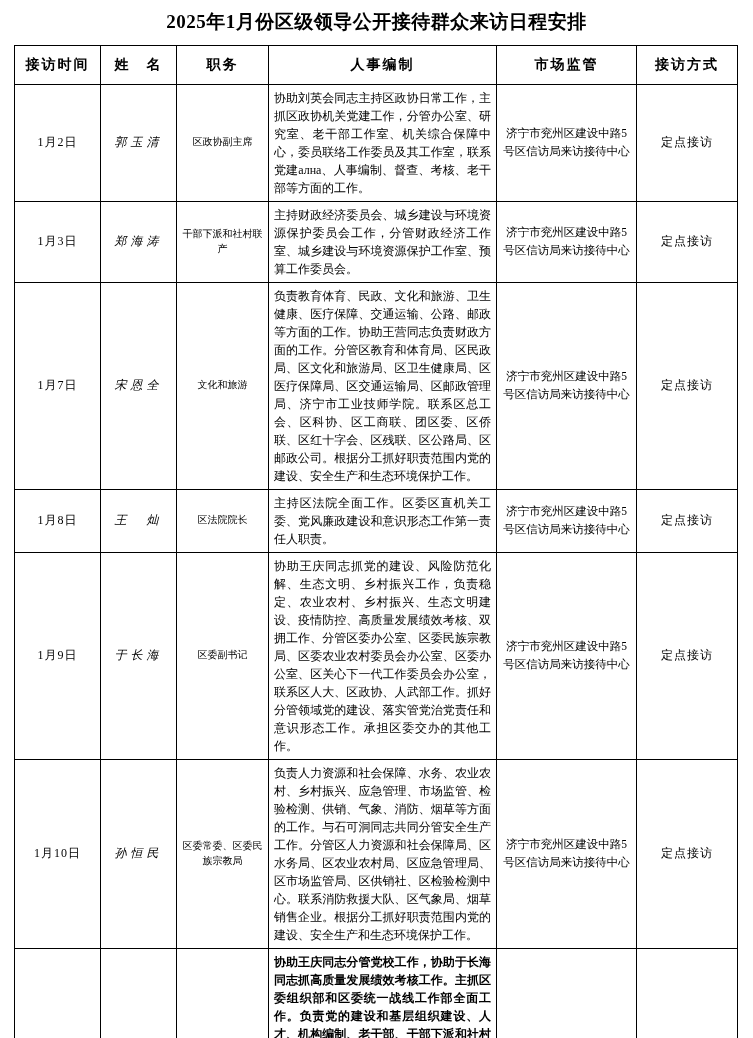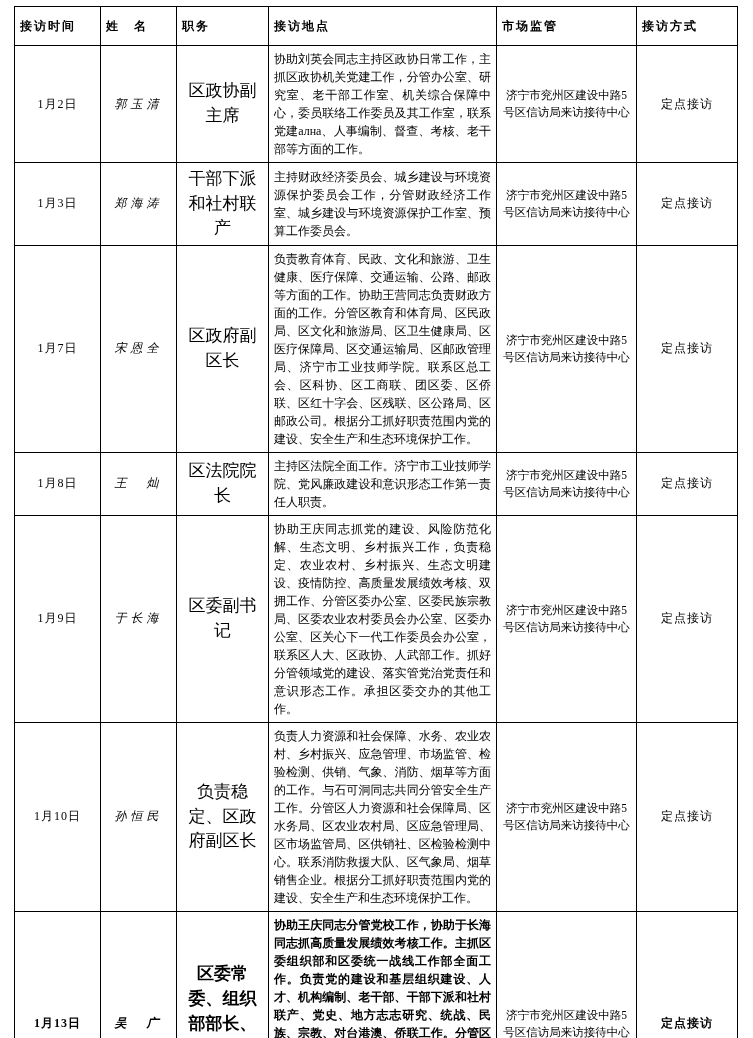--- a/index.html
+++ b/index.html
@@ -31,23 +31,23 @@
     width: 723px;
     table-layout: fixed;
   }
   table.schedule th,
   table.schedule td {
     border: 1px solid #000000;
     vertical-align: middle;
     padding: 4px 5px;
   }
   table.schedule th {
-    font-size: 12px;
+    font-size: 14px;
     font-weight: bold;
-    text-align: left;
+    text-align: center;
     height: 30px;
     letter-spacing: 2px;
   }
   .col-time   { width: 86px; }
   .col-name   { width: 76px; }
   .col-post   { width: 92px; }
   .col-duty   { width: 228px; }
   .col-place  { width: 140px; }
   .col-way    { width: 101px; }
 
@@ -56,21 +56,21 @@
     font-size: 12px;
     letter-spacing: 1px;
   }
   td.c-name {
     letter-spacing: 4px;
     padding-left: 9px;
     font-style: italic;
   }
   td.c-post {
     text-align: center;
-    font-size: 17px;
+    font-size: 10px;
     line-height: 1.45;
   }
   td.c-duty {
     text-align: justify;
     text-align-last: left;
     font-size: 12px;
     line-height: 1.5;
   }
   td.c-place {
     text-align: center;
@@ -85,36 +85,37 @@
   .bold-row td.c-post,
   .bold-row td.c-time,
   .bold-row td.c-name,
   .bold-row td.c-way { font-weight: bold; }
 </style>
 </head>
 <body>
 
 <div class="page">
 
+  <div class="doc-title">2025年1月份区级领导公开接待群众来访日程安排</div>
 
   <table class="schedule">
     <colgroup>
       <col class="col-time">
       <col class="col-name">
       <col class="col-post">
       <col class="col-duty">
       <col class="col-place">
       <col class="col-way">
     </colgroup>
     <thead>
       <tr>
         <th>接访时间</th>
         <th>姓　名</th>
         <th>职务</th>
-        <th>接访地点</th>
+        <th>人事编制</th>
         <th>市场监管</th>
         <th>接访方式</th>
       </tr>
     </thead>
     <tbody id="table-body">
         <tr>
           <td class="c-time">1月2日</td>
           <td class="c-name">郭玉清</td>
           <td class="c-post">区政协副主席</td>
           <td class="c-duty">协助刘英会同志主持区政协日常工作，主抓区政协机关党建工作，分管办公室、研究室、老干部工作室、机关综合保障中心，委员联络工作委员及其工作室，联系党建ална、人事编制、督查、考核、老干部等方面的工作。</td>
@@ -125,45 +126,45 @@
           <td class="c-time">1月3日</td>
           <td class="c-name">郑海涛</td>
           <td class="c-post">干部下派和社村联产</td>
           <td class="c-duty">主持财政经济委员会、城乡建设与环境资源保护委员会工作，分管财政经济工作室、城乡建设与环境资源保护工作室、预算工作委员会。</td>
           <td class="c-place">济宁市兖州区建设中路5号区信访局来访接待中心</td>
           <td class="c-way">定点接访</td>
         </tr>
         <tr>
           <td class="c-time">1月7日</td>
           <td class="c-name">宋恩全</td>
-          <td class="c-post">区政府副区长</td>
+          <td class="c-post">文化和旅游</td>
           <td class="c-duty">负责教育体育、民政、文化和旅游、卫生健康、医疗保障、交通运输、公路、邮政等方面的工作。协助王营同志负责财政方面的工作。分管区教育和体育局、区民政局、区文化和旅游局、区卫生健康局、区医疗保障局、区交通运输局、区邮政管理局、济宁市工业技师学院。联系区总工会、区科协、区工商联、团区委、区侨联、区红十字会、区残联、区公路局、区邮政公司。根据分工抓好职责范围内党的建设、安全生产和生态环境保护工作。</td>
           <td class="c-place">济宁市兖州区建设中路5号区信访局来访接待中心</td>
           <td class="c-way">定点接访</td>
         </tr>
         <tr>
           <td class="c-time">1月8日</td>
           <td class="c-name">王　灿</td>
           <td class="c-post">区法院院长</td>
-          <td class="c-duty">主持区法院全面工作。济宁市工业技师学院、党风廉政建设和意识形态工作第一责任人职责。</td>
+          <td class="c-duty">主持区法院全面工作。区委区直机关工委、党风廉政建设和意识形态工作第一责任人职责。</td>
           <td class="c-place">济宁市兖州区建设中路5号区信访局来访接待中心</td>
           <td class="c-way">定点接访</td>
         </tr>
         <tr>
           <td class="c-time">1月9日</td>
           <td class="c-name">于长海</td>
           <td class="c-post">区委副书记</td>
           <td class="c-duty">协助王庆同志抓党的建设、风险防范化解、生态文明、乡村振兴工作，负责稳定、农业农村、乡村振兴、生态文明建设、疫情防控、高质量发展绩效考核、双拥工作、分管区委办公室、区委民族宗教局、区委农业农村委员会办公室、区委办公室、区关心下一代工作委员会办公室，联系区人大、区政协、人武部工作。抓好分管领域党的建设、落实管党治党责任和意识形态工作。承担区委交办的其他工作。</td>
           <td class="c-place">济宁市兖州区建设中路5号区信访局来访接待中心</td>
           <td class="c-way">定点接访</td>
         </tr>
         <tr>
           <td class="c-time">1月10日</td>
           <td class="c-name">孙恒民</td>
-          <td class="c-post">负责稳定、区政府副区长</td>
+          <td class="c-post">区委常委、区委民族宗教局</td>
           <td class="c-duty">负责人力资源和社会保障、水务、农业农村、乡村振兴、应急管理、市场监管、检验检测、供销、气象、消防、烟草等方面的工作。与石可洞同志共同分管安全生产工作。分管区人力资源和社会保障局、区水务局、区农业农村局、区应急管理局、区市场监管局、区供销社、区检验检测中心。联系消防救援大队、区气象局、烟草销售企业。根据分工抓好职责范围内党的建设、安全生产和生态环境保护工作。</td>
           <td class="c-place">济宁市兖州区建设中路5号区信访局来访接待中心</td>
           <td class="c-way">定点接访</td>
         </tr>
         <tr class="bold-row">
           <td class="c-time">1月13日</td>
           <td class="c-name">吴　广</td>
           <td class="c-post">区委常委、组织部部长、统战部部长</td>
           <td class="c-duty">协助王庆同志分管党校工作，协助于长海同志抓高质量发展绩效考核工作。主抓区委组织部和区委统一战线工作部全面工作。负责党的建设和基层组织建设、人才、机构编制、老干部、干部下派和社村联产、党史、地方志志研究、统战、民族、宗教、对台港澳、侨联工作。分管区委机构编制委员会办公室、区委区直机关工委、区老干部局、区委史研究中心、区工商联、党派主党派工作。抓好分管领域党的建设、落实管党治党责任和意识形态工作。承担区委交办的其他工作。</td>
           <td class="c-place">济宁市兖州区建设中路5号区信访局来访接待中心</td>

